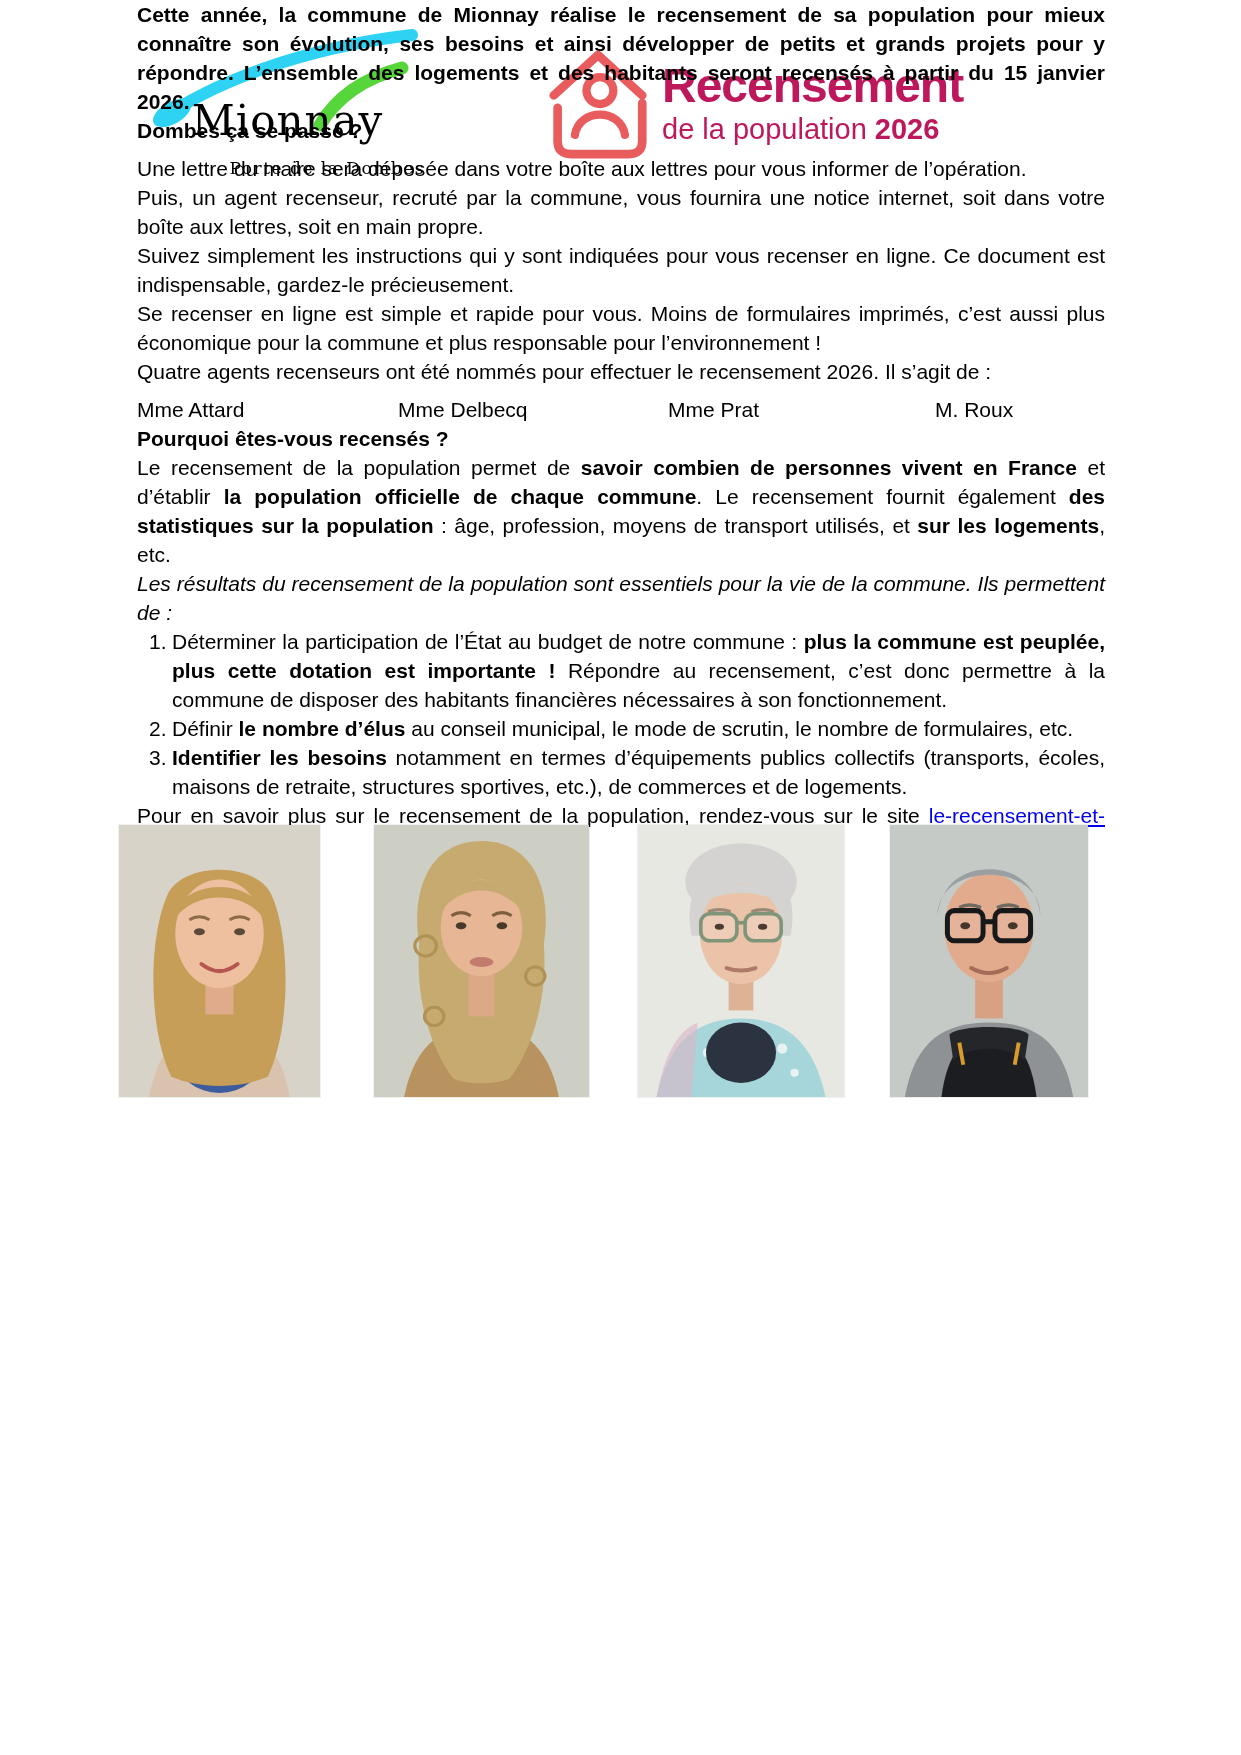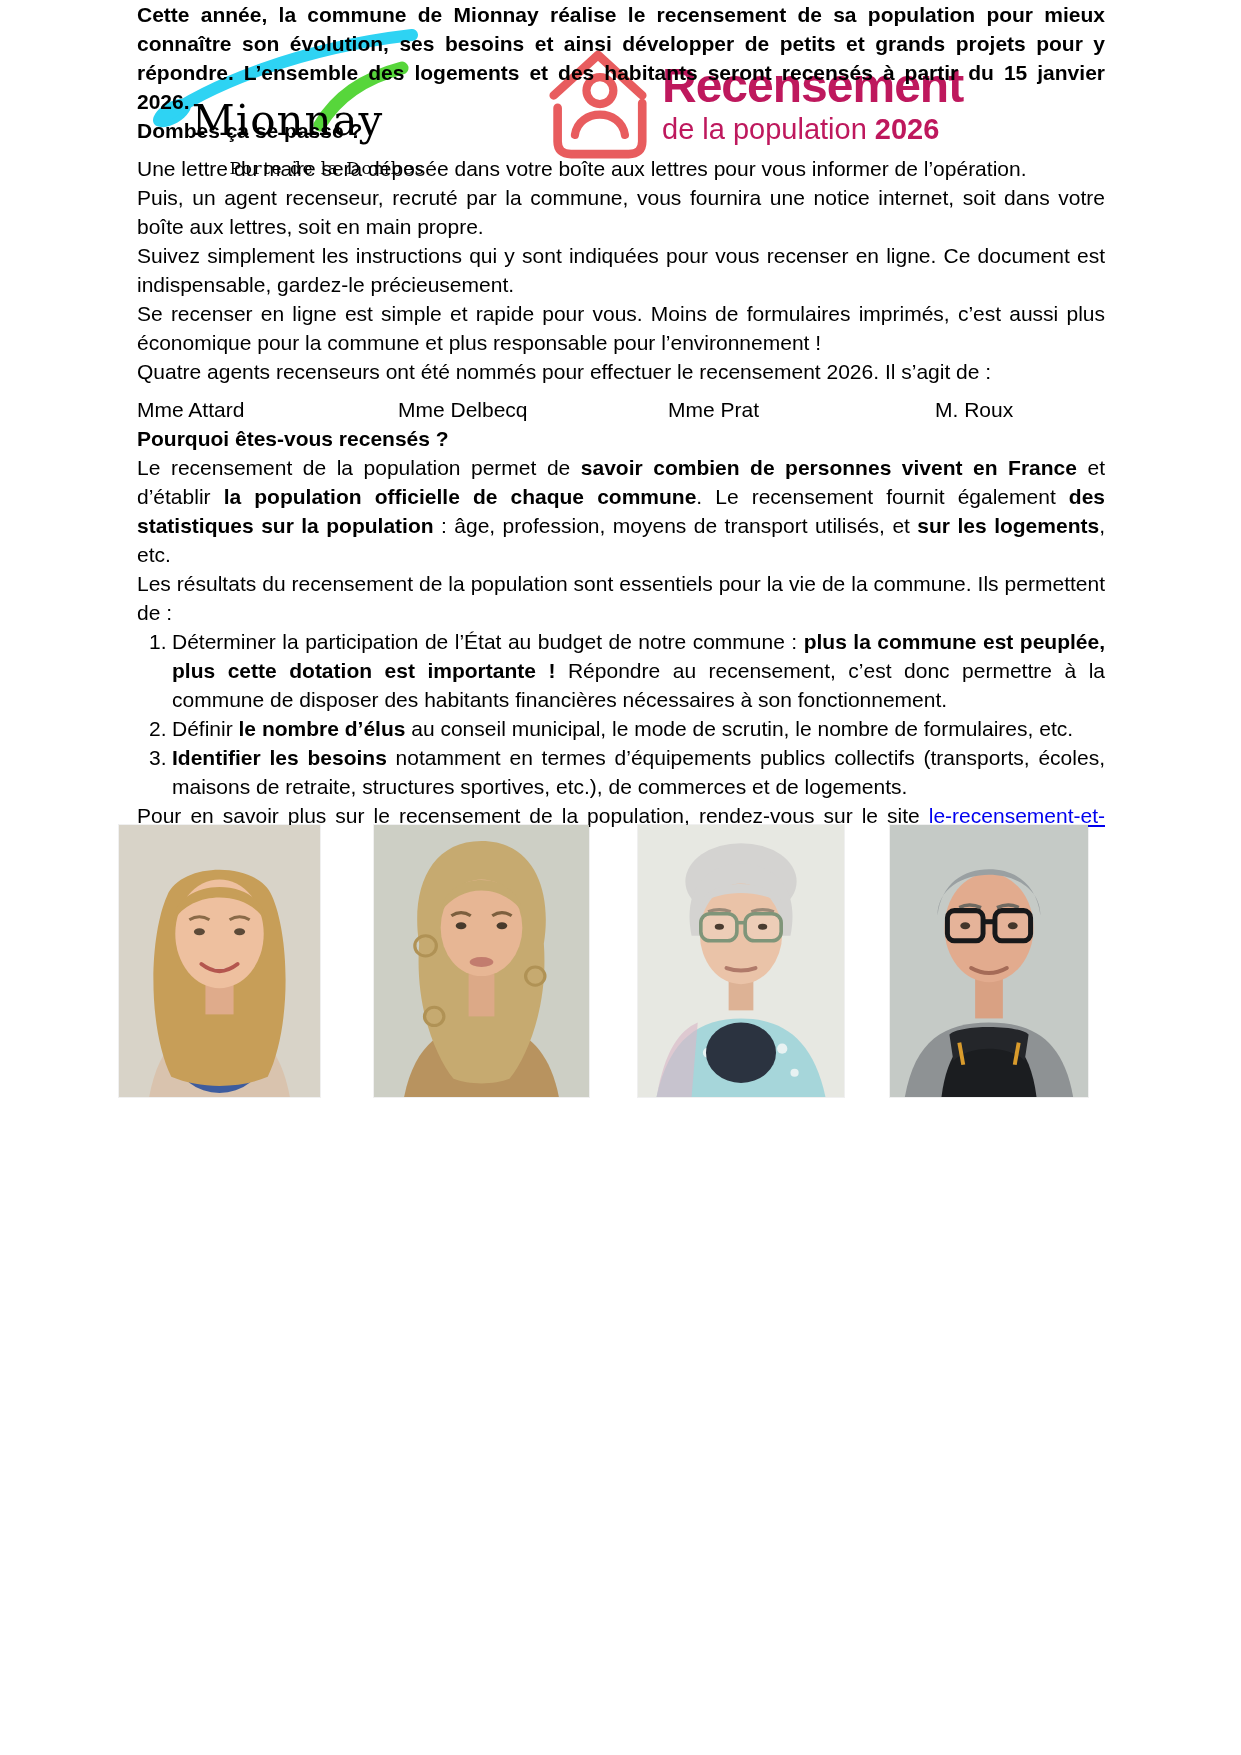--- a/index.html
+++ b/index.html
@@ -29,21 +29,21 @@
   .jus { text-align:justify; }
   .b { font-weight:bold; }
   .intro { margin-top:217px; font-weight:bold; }
   .h1 { margin-top:61px; font-weight:bold; }
   .howparas { margin-top:9px; }
   .agents-intro { margin-top:29px; }
   .names { margin-top:9px; position:relative; height:29px; }
   .agent-name { position:absolute; top:0; white-space:nowrap; }
   .h2 { margin-top:312px; font-weight:bold; }
   .why-para { margin-top:11px; }
-  .results-intro { margin-top:29px; }
+  .results-intro { margin-top:29px;font-style:italic; }
   .olist { margin-top:0; }
   .oli { position:relative; padding-left:35px; }
   .oli .num { position:absolute; left:12px; top:0; }
   .footer-para { margin-top:12px; }
   .weblink { color:#0000ee; text-decoration:underline; cursor:pointer; }
   
   .photos { position:absolute; left:0; top:825px; width:1241px; height:272px; }
   .photo { position:absolute; top:0; height:272px; box-shadow:0 0 0 1px rgba(0,0,0,0.06); }
   .photo svg { display:block; width:100%; height:100%; }
 </style>

